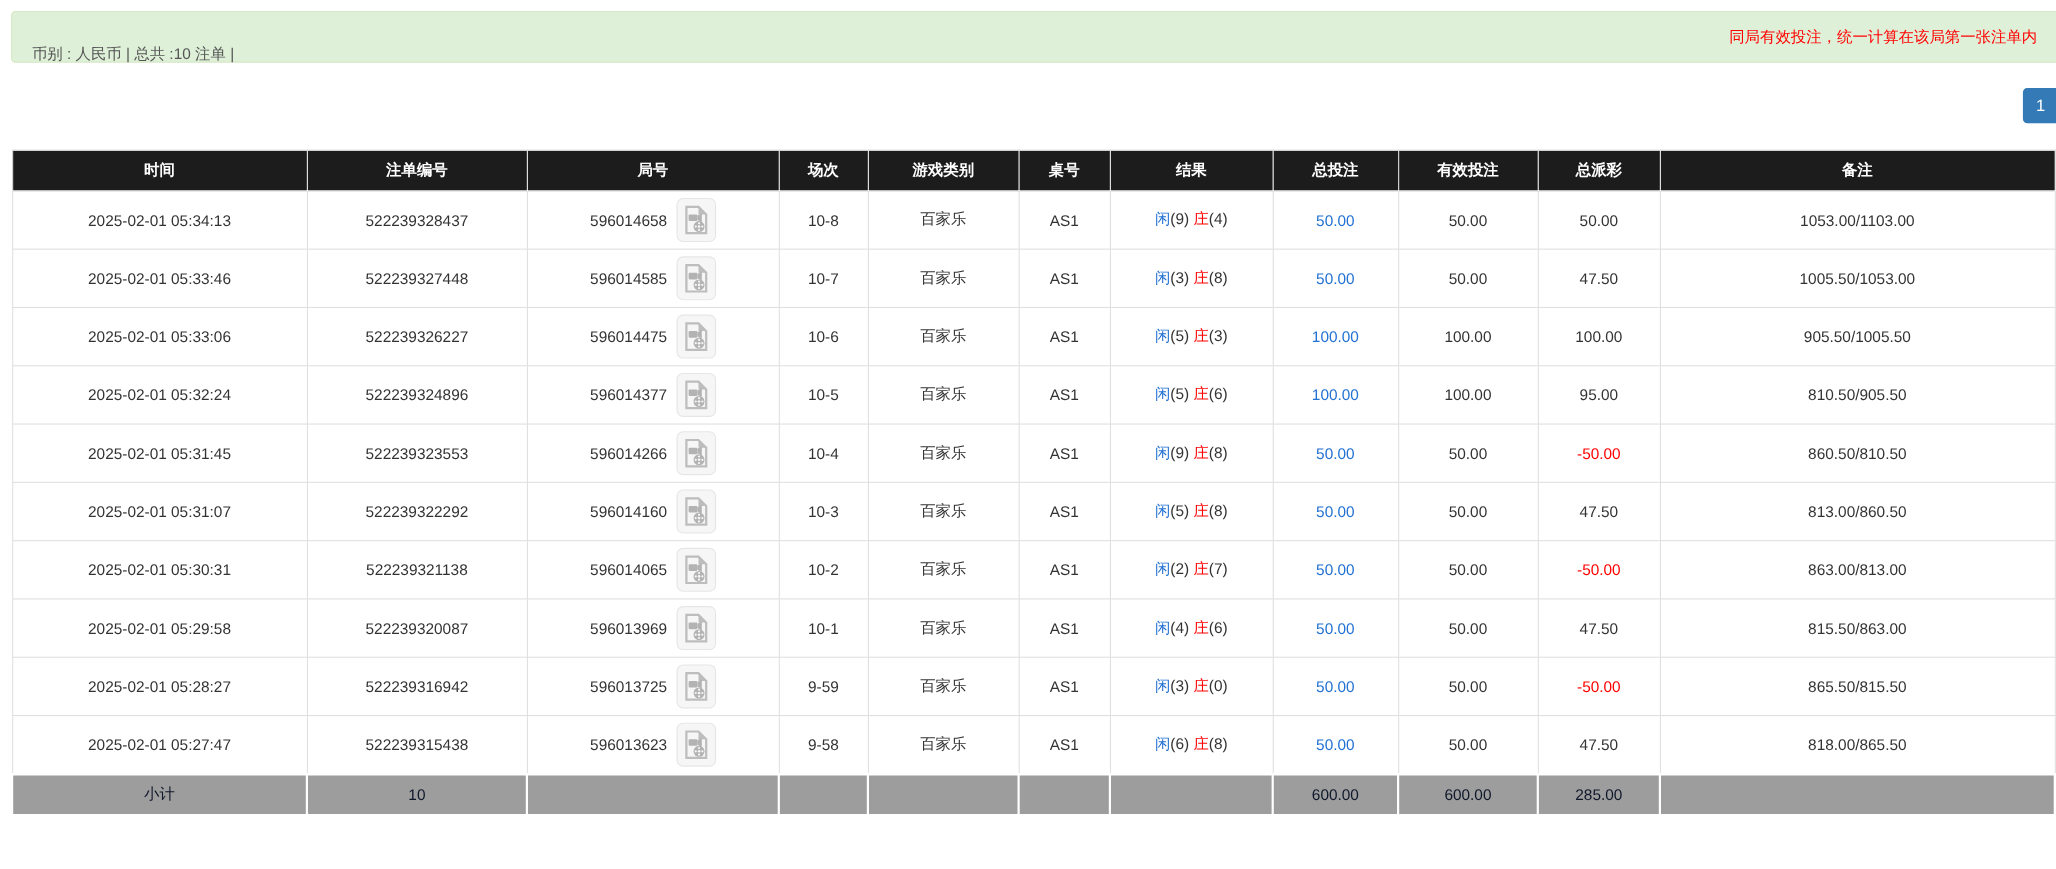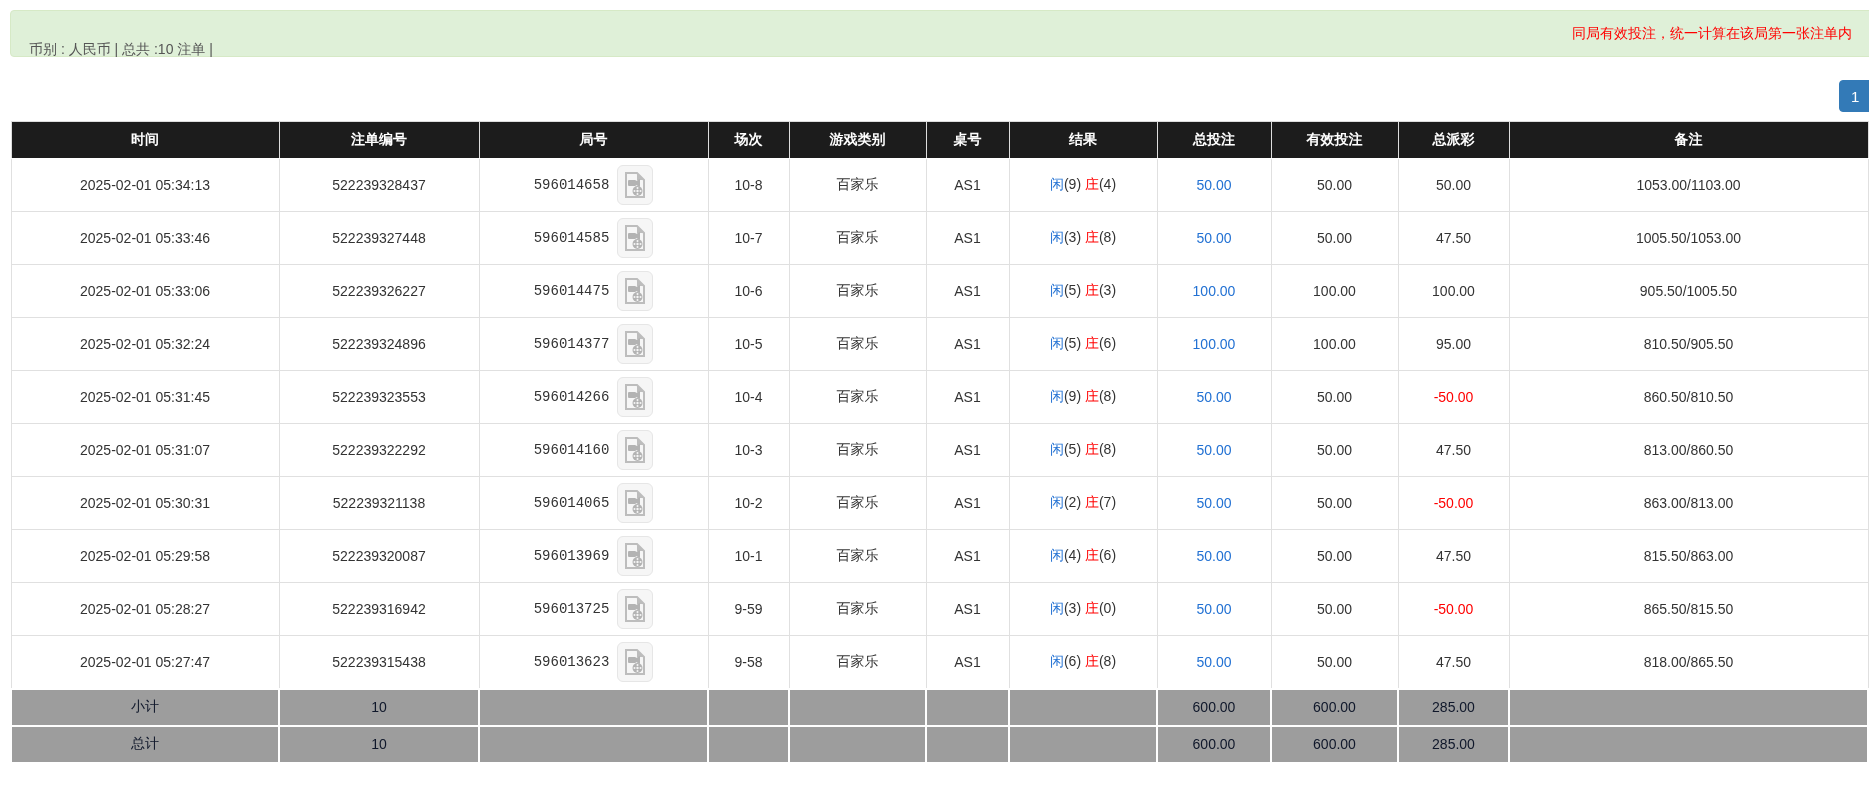--- a/index.html
+++ b/index.html
@@ -21,21 +21,21 @@
   .pager { position: absolute; top: 80px; right: -12px; }
   .page-btn {
     display: inline-block; min-width: 42px; height: 32px; line-height: 32px;
     background: #337ab7; border: 1px solid #337ab7; color: #fff;
     text-align: left; padding-left: 11px; font-size: 15px;
     border-radius: 4px 0 0 4px; text-decoration: none; cursor: pointer;
   }
 
   
   table.bets {
-    position: absolute; top: 121px; left: 10px; width: 1859px;
+    position: absolute; top: 136px; left: 10px; width: 1859px;
     border-collapse: collapse; table-layout: fixed;
     font-size: 14px; color: #333;
   }
   table.bets th {
     background: #1c1c1c; color: #fff; font-weight: bold;
     height: 37px; border: 1px solid #ddd; border-bottom: 1px solid #fff;
     text-align: center; vertical-align: middle;
   }
   table.bets td {
     height: 53px; border: 1px solid #e0e0e0; background: #fff;
@@ -44,21 +44,21 @@
   tr.total-row td {
     background: #9d9d9d; color: #0f172a; height: 37px;
     border: 2px solid #fff; font-size: 14px;
   }
   .amt-link { color: var(--blue, #2271d3); cursor: pointer; }
   .neg { color: #ff0000; }
   .res-player { color: var(--blue, #2271d3); }
   .res-banker { color: #ff0000; }
   .res-num { color: #333; }
 
-  .round-cell { display: inline-flex; align-items: center; gap: 8px; font-family: Liberation Mono, monospace; }
+  .round-cell { display: inline-flex; align-items: center; gap: 8px; }
   .video-btn {
     width: 36px; height: 40px; background: #f6f6f6; border: 1px solid #e6e6e6;
     border-radius: 6px; display: inline-flex; align-items: center; justify-content: center;
     cursor: pointer; padding: 0;
   }
 </style>
 </head>
 <body>
 
 <div class="alert-bar">
@@ -396,27 +396,14 @@
         <td></td>
         <td></td>
         <td></td>
         <td></td>
         <td></td>
         <td>600.00</td>
         <td>600.00</td>
         <td>285.00</td>
         <td></td>
       </tr>
-      <tr class="total-row">
-        <td>总计</td>
-        <td>10</td>
-        <td></td>
-        <td></td>
-        <td></td>
-        <td></td>
-        <td></td>
-        <td>600.00</td>
-        <td>600.00</td>
-        <td>285.00</td>
-        <td></td>
-      </tr>
     </tbody>
 </table>
 
 </body></html>

